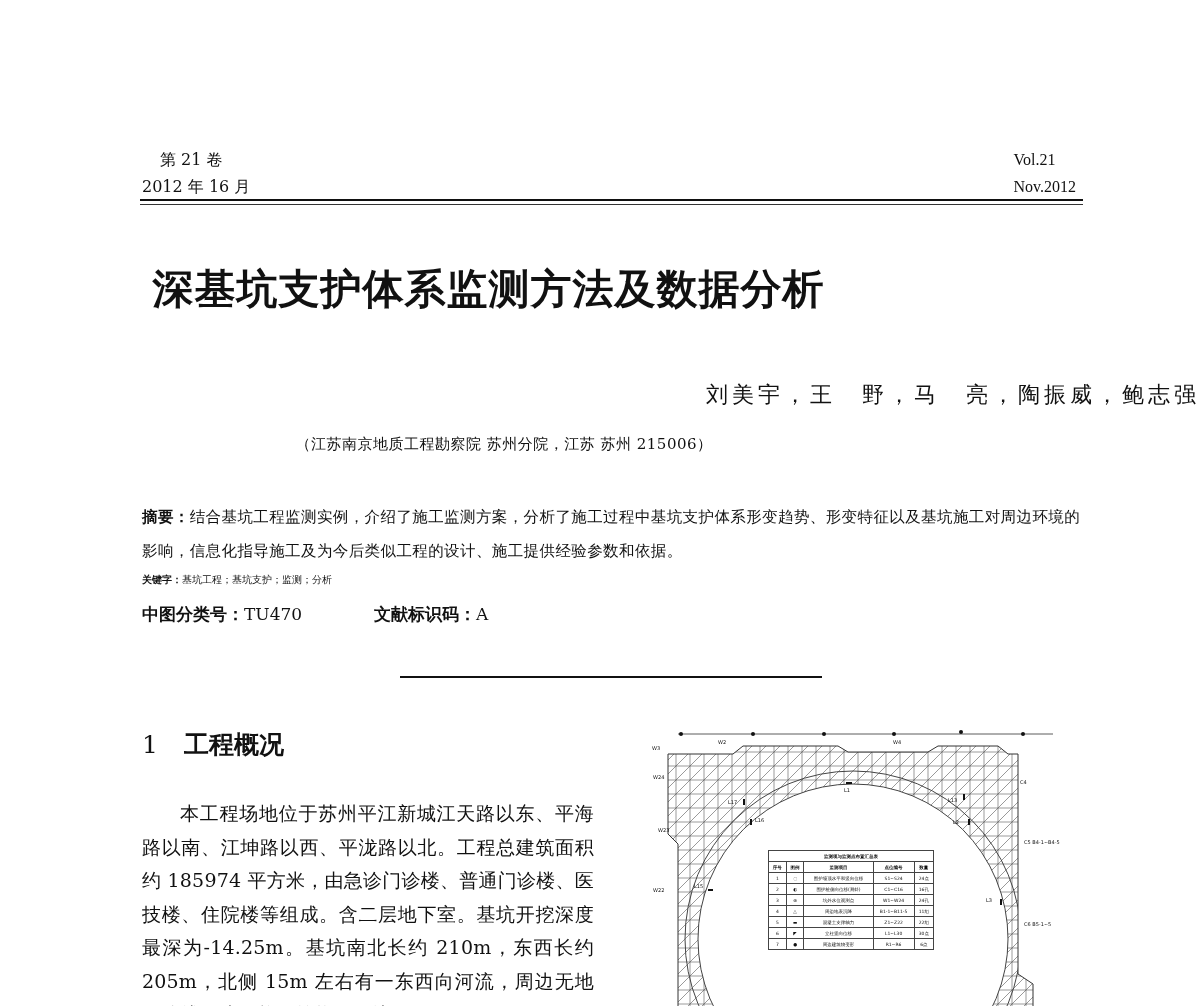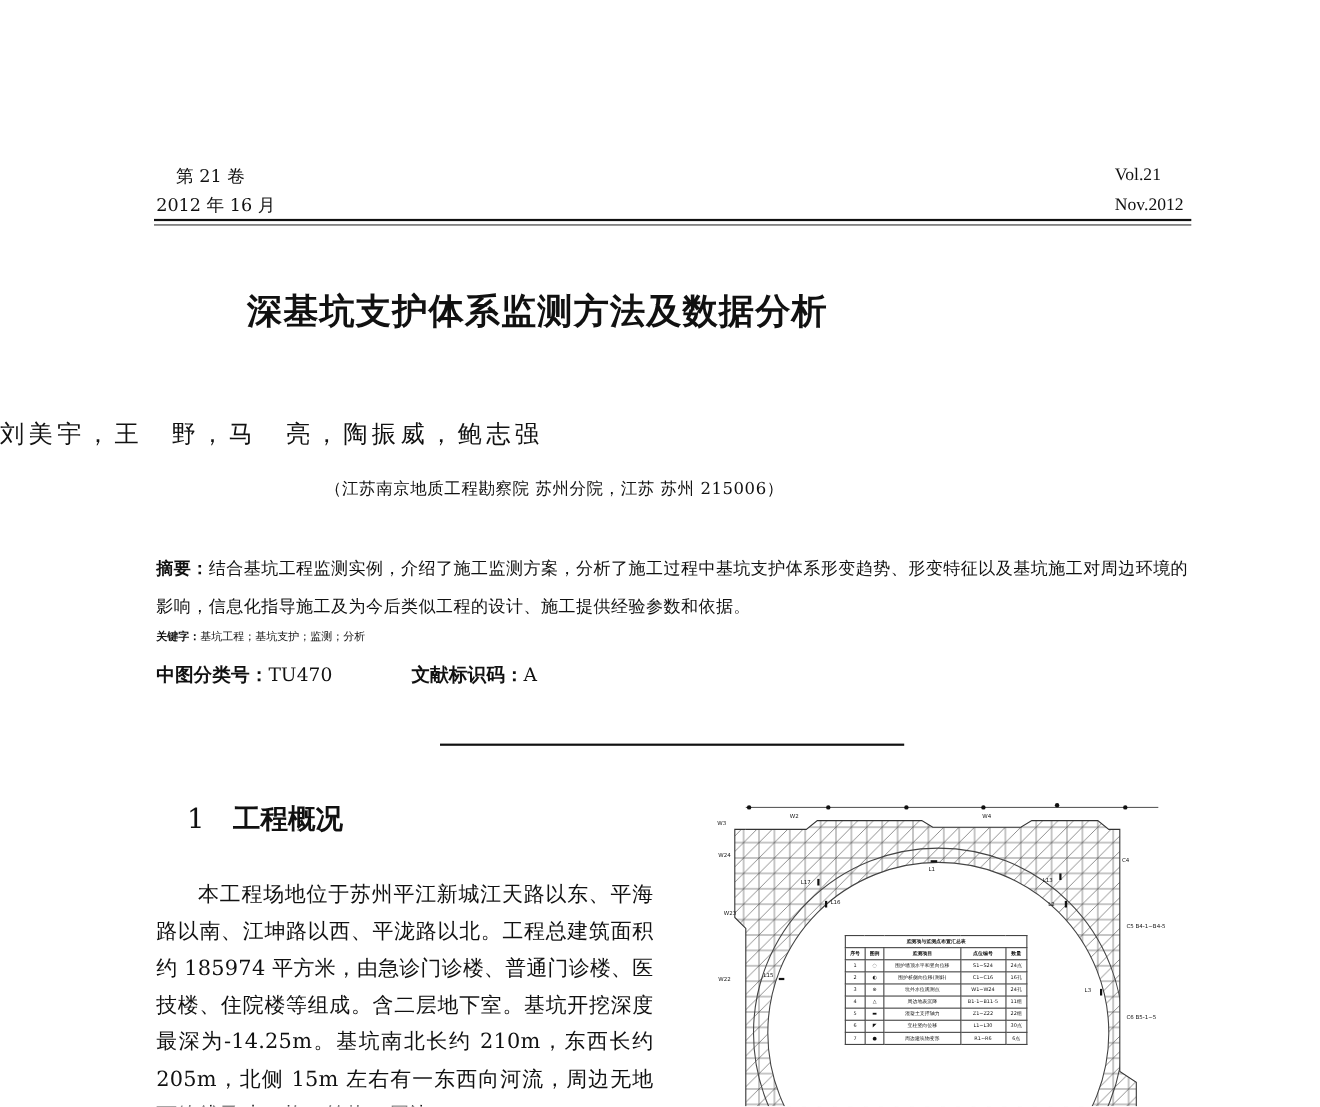--- a/index.html
+++ b/index.html
@@ -7,30 +7,30 @@
          font-family: "DejaVu Serif", "Liberation Serif", serif; color: #111; }
   .abs { position: absolute; }
   .hdr-left { left: 142px; top: 146px; font-size: 16px; line-height: 27px; }
   .hdr-left .vol { padding-left: 18px; }
   .hdr-center { left: 400px; width: 390px; top: 146px; text-align: center; font-size: 16px; line-height: 27px; }
   .hdr-center .cn { letter-spacing: 19px; padding-left: 19px; font-weight: bold; }
   .hdr-center .en { font-family: "Liberation Serif", serif; font-size: 16px; letter-spacing: -0.2px; }
   .hdr-right { right: 124px; top: 146px; font-size: 16px; line-height: 27px; font-family: "Liberation Serif", serif; }
   .rule-thick { left: 140px; width: 943px; top: 199px; height: 2px; background: #111; }
   .rule-thin { left: 140px; width: 943px; top: 204px; height: 1px; background: #333; }
-  .title { left: 0; width: 977px; top: 262px; text-align: center; font-size: 32px; font-weight: bold; letter-spacing: 1px; }
-  .authors { left: 0; width: 1200px; top: 380px; text-align: left; font-size: 22px; letter-spacing: 4px; }
+  .title { left: 0; width: 977px; top: 262px; text-align: center; font-size: 41px; font-weight: bold; letter-spacing: 1px; }
+  .authors { left: 0; width: 1200px; top: 380px; text-align: right; font-size: 22px; letter-spacing: 4px; }
   .affil { left: 0; width: 1008px; top: 435px; text-align: center; font-size: 15px; letter-spacing: 0.5px; }
   .abstract { left: 142px; width: 940px; top: 500px; font-size: 15.5px; line-height: 34px; letter-spacing: 0.4px; }
   .lbl { font-weight: bold; }
   .keywords { left: 142px; top: 566px; font-size: 10px; line-height: 28px; }
   .clc { left: 142px; top: 600px; font-size: 17px; line-height: 28px; }
   .clc .doc { position: absolute; left: 232px; top: 0; white-space: nowrap; }
   .divider { left: 400px; width: 422px; top: 676px; height: 2px; background: #111; }
-  .sec-head { left: 142px; top: 728px; font-size: 25px; font-weight: bold; margin-left: 28px; }
+  .sec-head { left: 142px; top: 728px; font-size: 25px; font-weight: bold; }
   .sec-head .num { font-weight: normal; margin-right: 26px; }
   .body-text { left: 142px; width: 452px; top: 797px; font-size: 19px; line-height: 33.5px; text-align: justify; letter-spacing: 0.2px; }
   .body-text .p { text-indent: 2em; }
   .figure { left: 648px; top: 724px; width: 412px; height: 282px; }
   .legend-table { position: absolute; left: 120px; top: 126px; width: 166px; border-collapse: collapse;
                   font-size: 4.5px; background: #fff; font-family: "DejaVu Sans", sans-serif; }
   .legend-table td, .legend-table th { border: 0.6px solid #444; padding: 1px 2px; text-align: center; height: 8px; }
   .legend-table .cap { font-weight: bold; }
 </style>
 </head>

